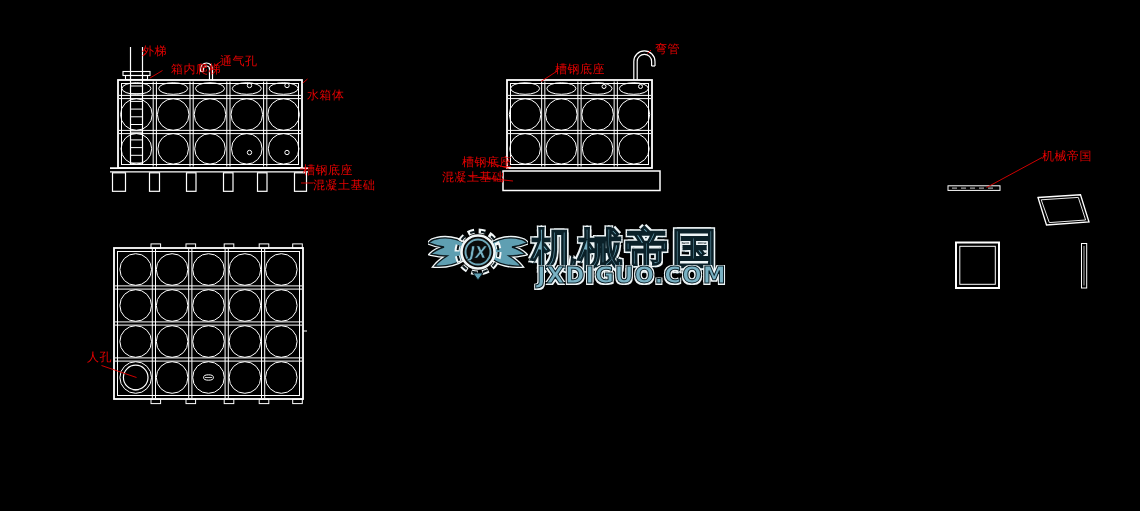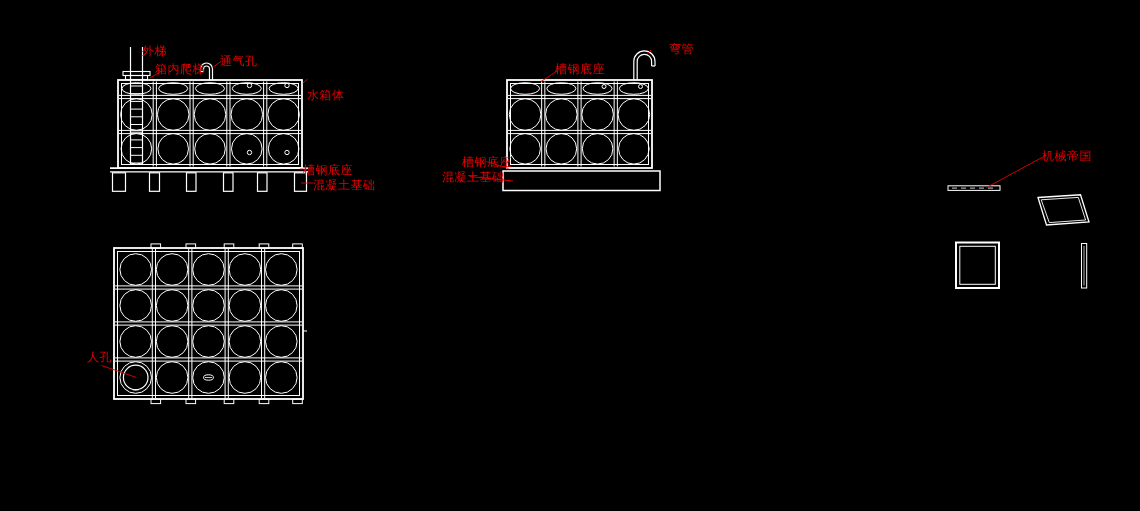--- a/index.html
+++ b/index.html
@@ -202,26 +202,49 @@
         <line x1="558" y1="70.5" x2="541" y2="81.5" stroke-width="0.9"></line>
         <line x1="651" y1="50" x2="647.5" y2="53.5" stroke-width="0.9"></line>
         <line x1="486.5" y1="161.5" x2="508.5" y2="168.5" stroke-width="0.9"></line>
         <line x1="469.5" y1="176.5" x2="513" y2="181" stroke-width="0.9"></line>
         <line x1="101.5" y1="365.5" x2="136.5" y2="377.5" stroke-width="0.9"></line>
         <line x1="1042" y1="157.5" x2="986.5" y2="187.5" stroke-width="0.9"></line>
       </g>
     </svg>
 
   <div class="lbl" style="left:142px;top:45px">外梯</div>
-  <div class="lbl" style="left:155px;top:63px">箱内爬梯</div>
+  <div class="lbl" style="left:171px;top:63px">箱内爬梯</div>
   <div class="lbl" style="left:220px;top:55px">通气孔</div>
   <div class="lbl" style="left:307px;top:89px">水箱体</div>
   <div class="lbl" style="left:303px;top:164px">槽钢底座</div>
   <div class="lbl" style="left:313px;top:179px">混凝土基础</div>
   <div class="lbl" style="left:555px;top:63px">槽钢底座</div>
-  <div class="lbl" style="left:669px;top:43px">弯管</div>
+  <div class="lbl" style="left:655px;top:43px">弯管</div>
   <div class="lbl" style="left:462px;top:156px">槽钢底座</div>
   <div class="lbl" style="left:442px;top:171px">混凝土基础</div>
   <div class="lbl" style="left:87px;top:351px">人孔</div>
   <div class="lbl" style="left:1042px;top:150px">机械帝国</div>
 
+  <div class="wm">
+    <svg class="wm-emblem" width="100" height="70" viewBox="0 0 100 70">
+      <defs>
+        <path id="wingShape" d="M40,27 Q24,17 8,21 Q3,22 1,25 Q8,28 16,29 Q7,32 3,36 Q11,38 19,38 Q11,43 7,48 Q24,49 36,41 Q42,36 42,30 Z"></path>
+      </defs>
+
+      <use href="#wingShape" fill="#5f9fb2" stroke="#f2f7f8" stroke-width="4"></use>
+      <use href="#wingShape" fill="#5f9fb2" stroke="#0a171c" stroke-width="1.4"></use>
+      <g transform="translate(100,0) scale(-1,1)">
+        <use href="#wingShape" fill="#5f9fb2" stroke="#f2f7f8" stroke-width="4"></use>
+        <use href="#wingShape" fill="#5f9fb2" stroke="#0a171c" stroke-width="1.4"></use>
+      </g>
+
+      <circle cx="50" cy="34" r="21" fill="none" stroke="#f2f7f8" stroke-width="5" stroke-dasharray="6.5 4.5"></circle>
+      <circle cx="50" cy="34" r="20.5" fill="none" stroke="#0a171c" stroke-width="2" stroke-dasharray="5 6"></circle>
+      <circle cx="50" cy="34" r="16.5" fill="#0b0b0b" stroke="#f2f7f8" stroke-width="2.6"></circle>
+      <circle cx="50" cy="34" r="12.5" fill="#0b0b0b" stroke="#6fa9bb" stroke-width="2"></circle>
+      <polygon points="45,55 55,55 50,62" fill="#5f9fb2" stroke="#0a171c" stroke-width="1"></polygon>
+      <text x="50" y="40" text-anchor="middle" font-size="15" font-weight="bold" font-style="italic" fill="#79b2c4" stroke="#06141a" stroke-width="0.6" font-family="DejaVu Sans, sans-serif">JX</text>
+    </svg>
+    <div class="wm-brand">机械帝国</div>
+    <div class="wm-domain">JXDIGUO.COM</div>
+  </div>
 
 </div>
 
 </body></html>

